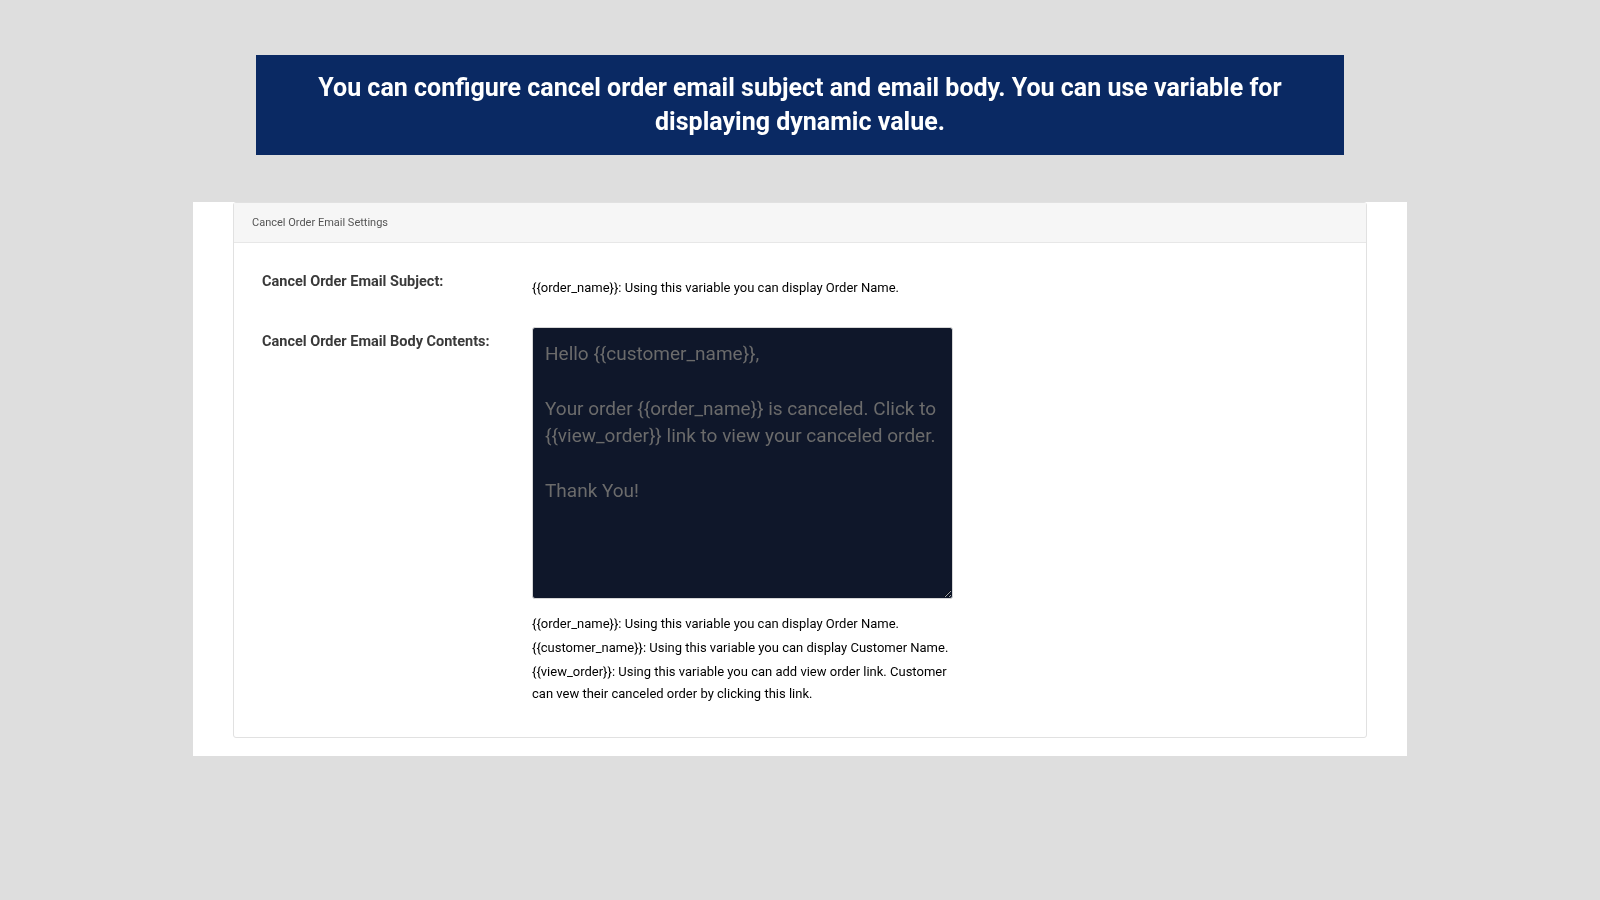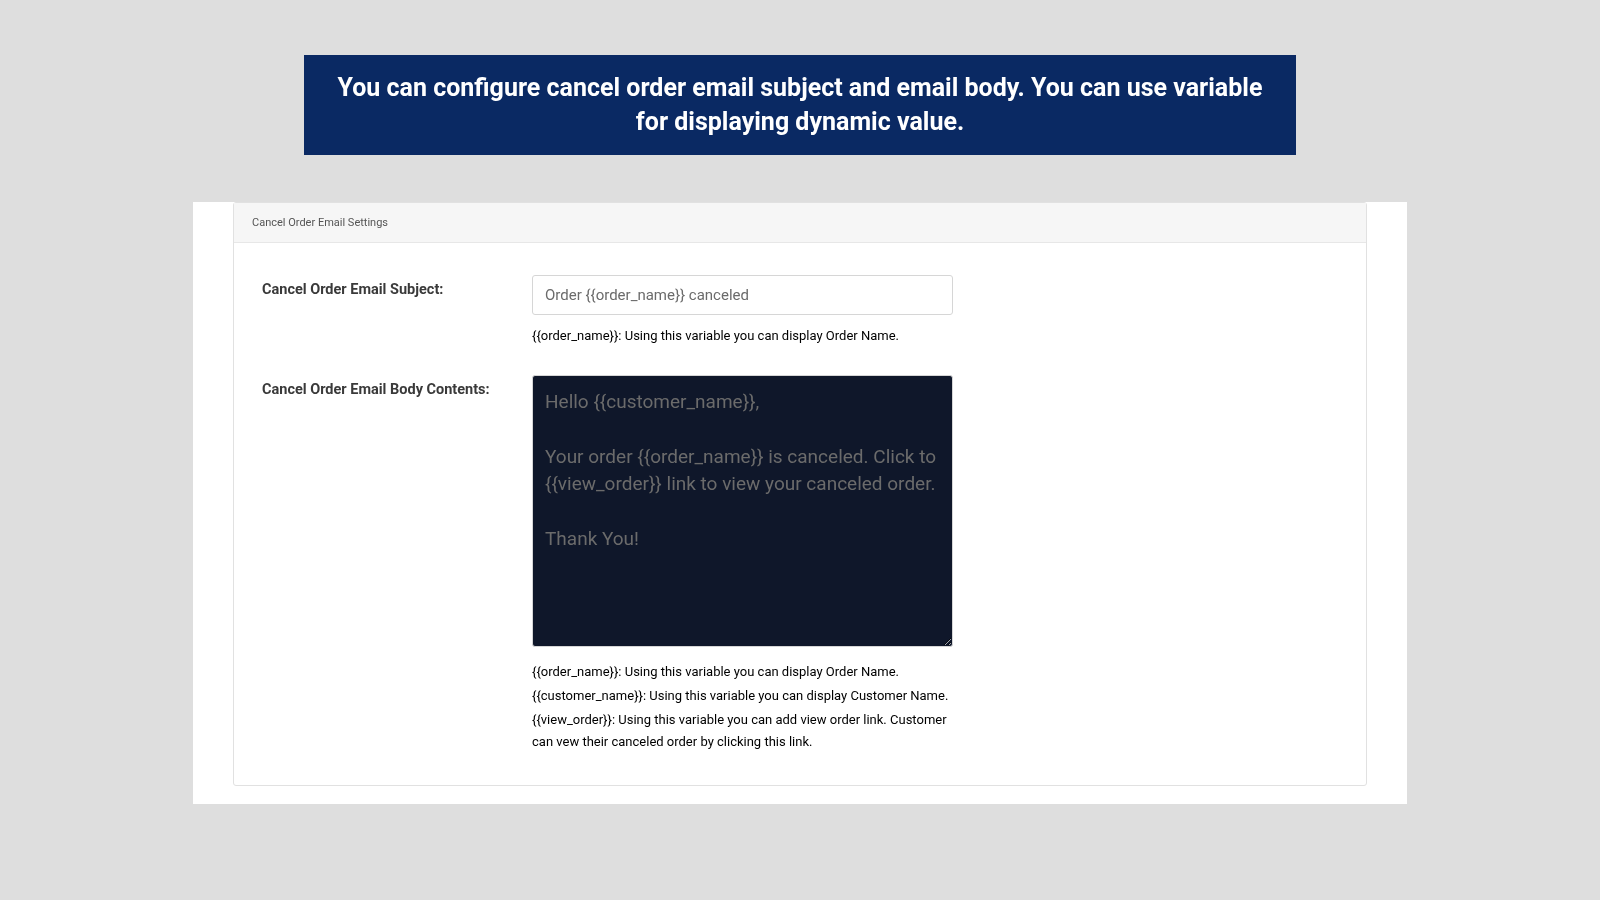--- a/index.html
+++ b/index.html
@@ -9,21 +9,21 @@
       width: 1600px;
       height: 900px;
       overflow: hidden;
     }
     .banner {
       background: #0a2963;
       color: #ffffff;
       text-align: center;
       padding: 16px 30px;
       margin: 55px auto 0 auto;
-      width: 992px;
+      width: 1088px;
       font-size: 25px;
       font-weight: 700;
       line-height: 1.35;
     }
     .card-wrapper {
       width: 1214px;
       margin: 47px auto 0 auto;
       background: #ffffff;
       padding: 0 0 18px 0;
     }
@@ -38,21 +38,21 @@
       padding: 13px 18px;
       color: #555;
       font-size: 11px;
     }
     .panel-body {
       padding: 16px 28px 30px 28px;
     }
     .form-row {
       display: flex;
       align-items: flex-start;
-      margin-top: 16px;
+      margin-top: 8px;
     }
     .form-row + .form-row { margin-top: 28px; }
     .form-label {
       width: 270px;
       flex: 0 0 270px;
       font-weight: 700;
       color: #3a3a3a;
       font-size: 14.5px;
       padding-top: 6px;
     }
@@ -99,21 +99,20 @@
 </div>
 
 <div class="card-wrapper">
   <div class="panel">
     <div class="panel-header">Cancel Order Email Settings</div>
     <div class="panel-body">
 
       <div class="form-row">
         <div class="form-label">Cancel Order Email Subject:</div>
         <div class="form-field">
-          <input type="text" class="text-input" value="Order {{order_name}} canceled" style="">
           <div class="hint">{{order_name}}: Using this variable you can display Order Name.</div>
         </div>
       </div>
 
       <div class="form-row">
         <div class="form-label">Cancel Order Email Body Contents:</div>
         <div class="form-field">
           <textarea class="text-area" style="">Hello {{customer_name}},
 
 Your order {{order_name}} is canceled. Click to {{view_order}} link to view your canceled order.

